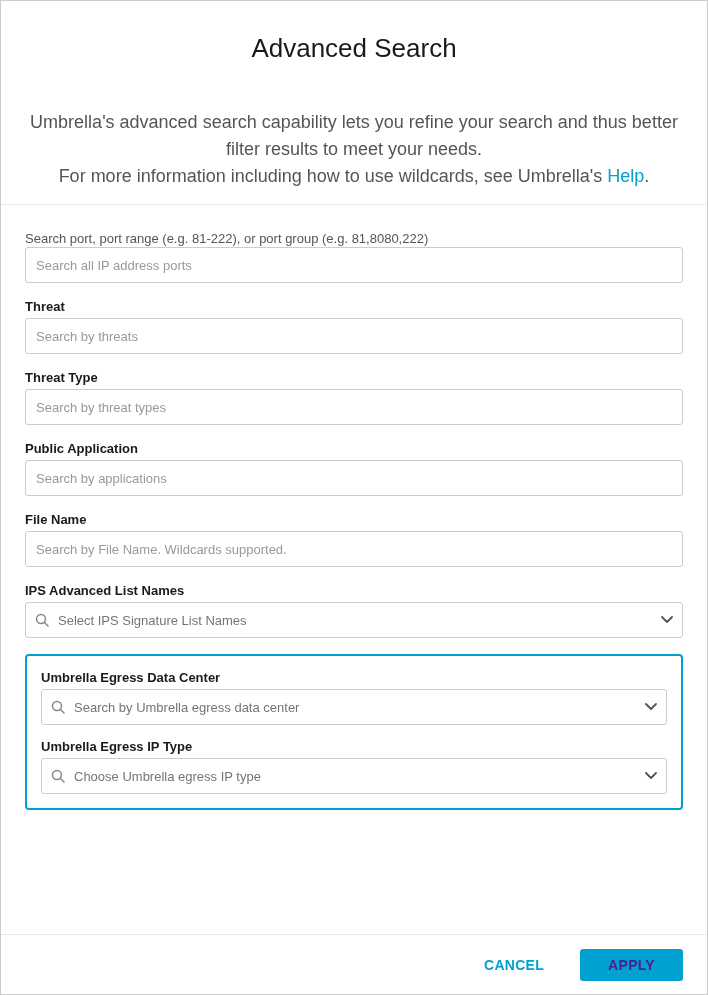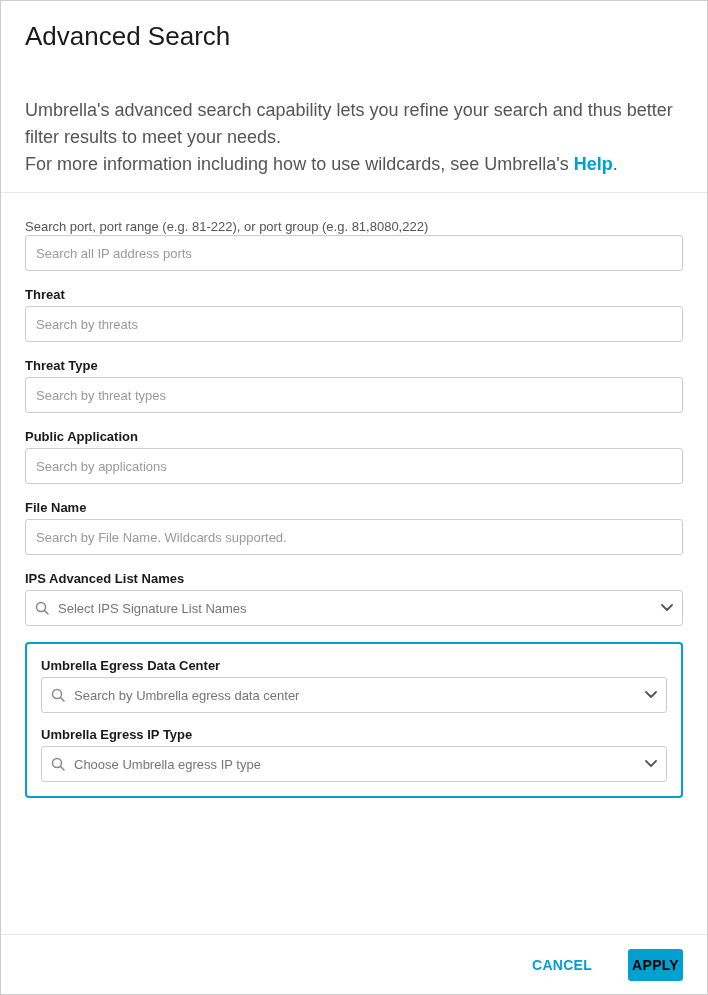--- a/index.html
+++ b/index.html
@@ -15,40 +15,40 @@
       width: 708px;
       height: 995px;
       background: #fff;
       border: 1px solid #ccc;
       display: flex;
       flex-direction: column;
       position: relative;
       box-shadow: 0 2px 12px rgba(0,0,0,0.15);
     }
     .dialog-header {
-      padding: 20px 24px 14px 24px;
+      padding: 32px 24px 14px 24px;
       flex-shrink: 0;
       border-bottom: 1px solid #e8e8e8;
+      text-align: center;
     }
     .dialog-title {
       font-size: 26px;
       font-weight: 400;
       color: #1a1a1a;
       margin-bottom: 8px;
     }
     .dialog-subtitle {
       font-size: 18px;
       color: #555;
       line-height: 1.5;
       margin-top: 45px;
     }
     .dialog-subtitle a {
       color: #00a0d1;
       text-decoration: none;
-      font-weight: bold;
     }
 
     .dialog-body {
       flex: 1;
       overflow-y: scroll;
       padding: 0 24px 16px 24px;
       position: relative;
     }
     
     .dialog-body::-webkit-scrollbar { width: 8px; }
@@ -161,27 +161,27 @@
       border: none;
       color: #00a0d1;
       font-size: 14px;
       font-weight: 600;
       cursor: pointer;
       padding: 8px 12px;
       letter-spacing: 0.3px;
     }
     .btn-apply {
       background: #00a0d1;
-      color: #000000;
+      color: #4c1d95;
       border: none;
       border-radius: 3px;
       font-size: 14px;
       font-weight: 600;
       cursor: pointer;
-      padding: 8px 4px;
+      padding: 8px 28px;
       letter-spacing: 0.3px;
     }
 
     
     .icon-search svg, .icon-chevron svg {
       display: block;
     }
   </style>
 </head>
 <body>

